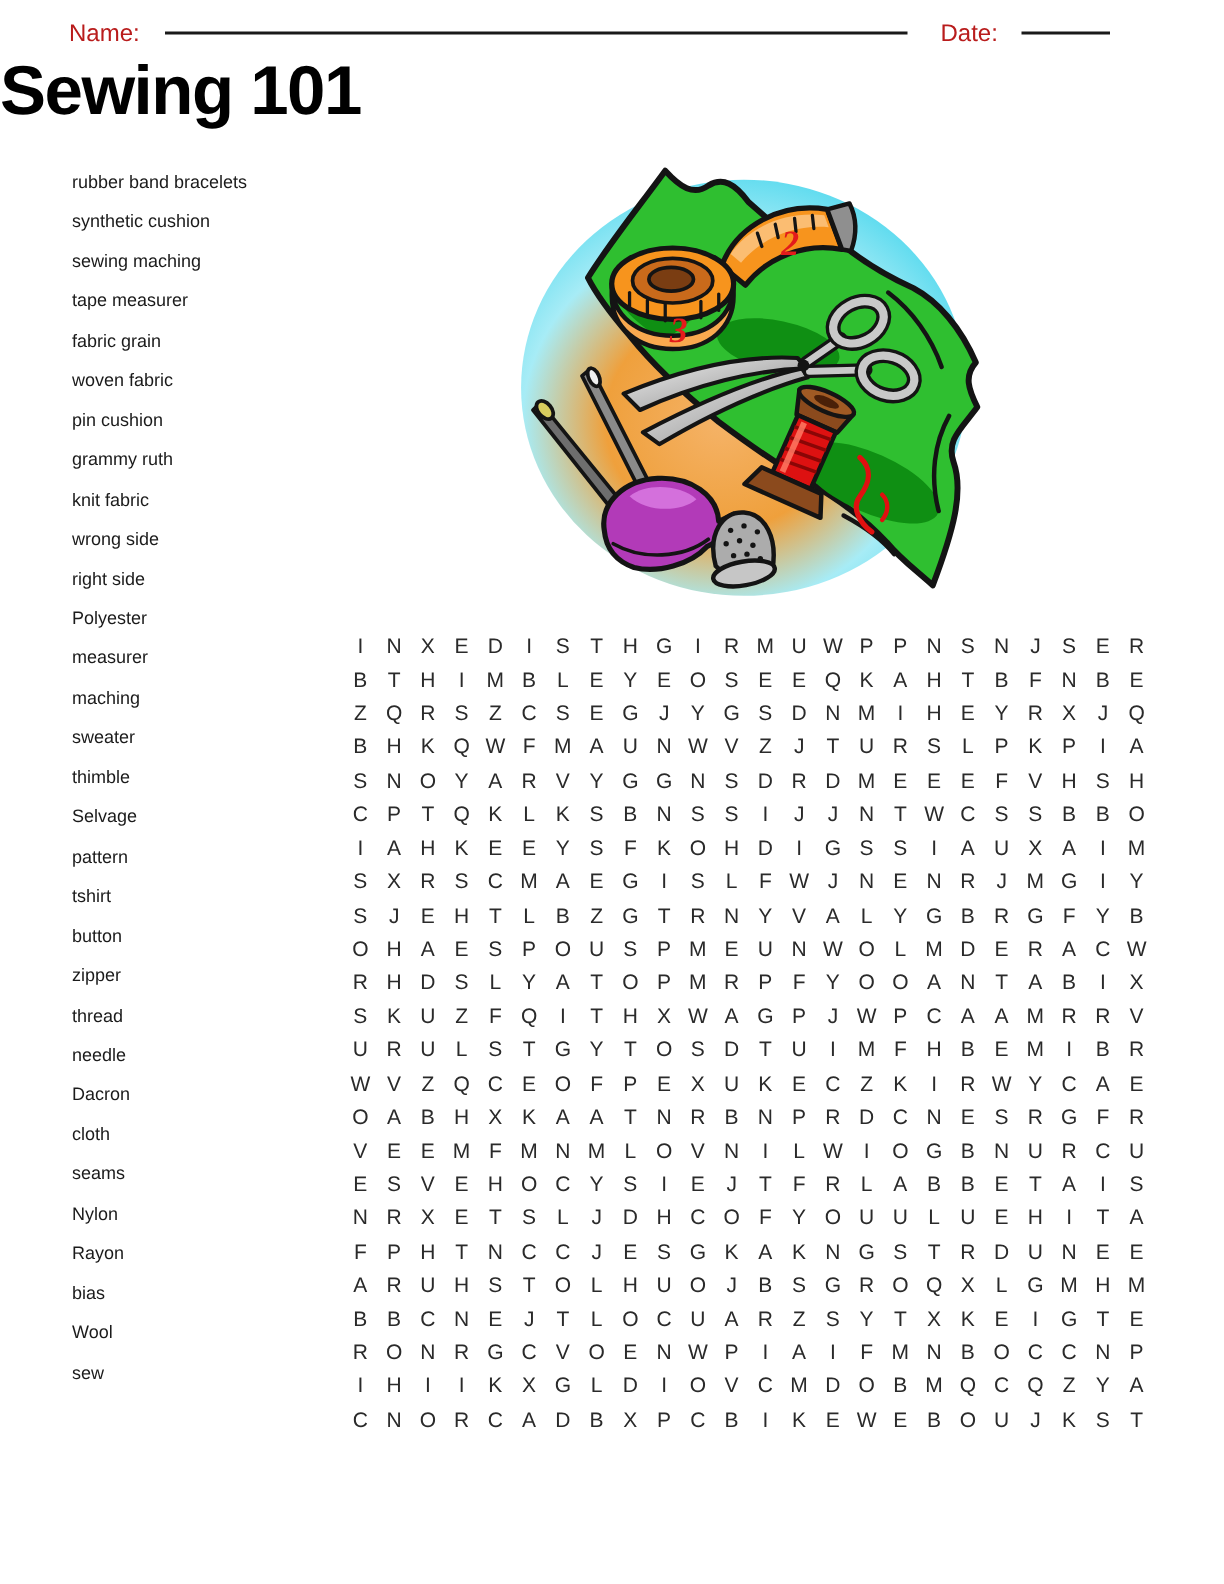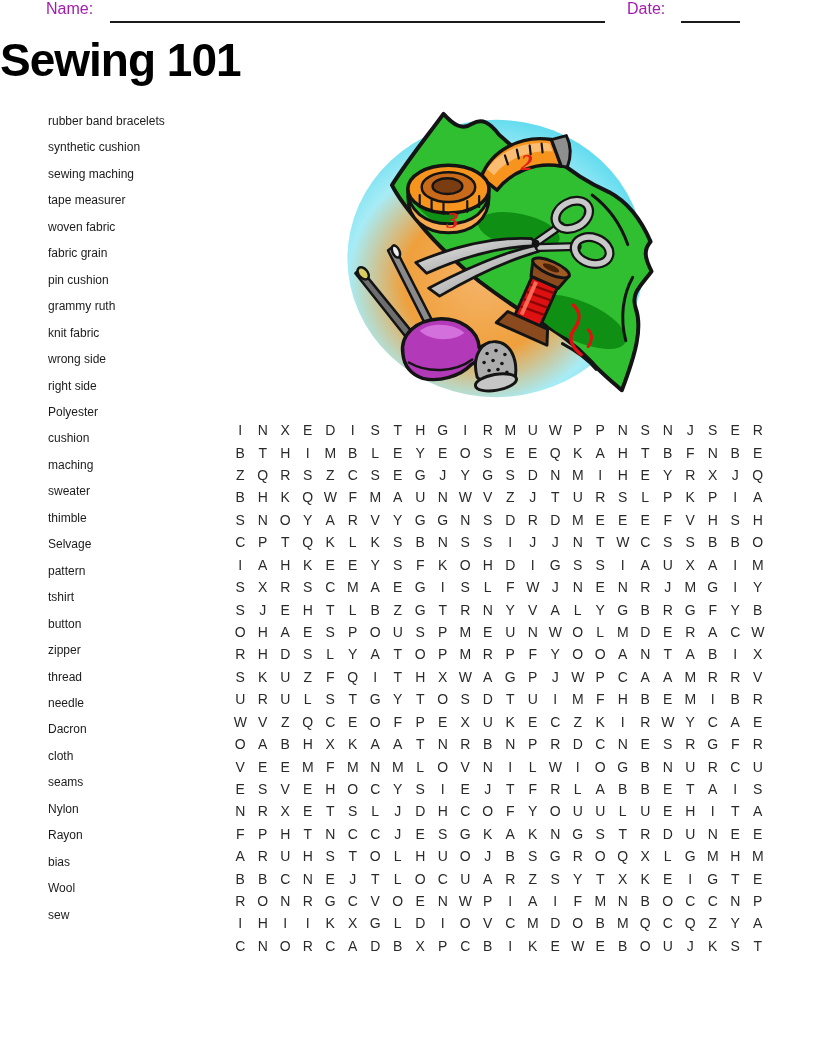--- a/index.html
+++ b/index.html
@@ -1,21 +1,21 @@
 <!DOCTYPE html>
 <html><head>
 <meta charset="utf-8">
 <style>
   html,body{margin:0;padding:0;}
   body{
     width:816px;height:1056px;position:relative;overflow:hidden;
     background:#ffffff;color:#1b1b1b;
     font-family:"Liberation Sans", sans-serif;
   }
-  .hdr-label{position:absolute;font-size:16px;color:#a21caf;top:0;}
+  .hdr-label{position:absolute;font-size:16px;color:#b91c1c;top:14px;}
   #name-label{left:46px;}
   #date-label{left:627px;}
   .blank-line{position:absolute;height:0;border-bottom:2px solid #1a1a1a;top:21px;}
   #name-line{left:110px;width:495px;}
   #date-line{left:681px;width:59px;}
   #page-title{
     position:absolute;left:0;right:0;top:33px;text-align:left;
     font-size:46px;font-weight:600;color:#000;letter-spacing:-1px;
   }
   #word-list{
@@ -38,29 +38,29 @@
 <div class="hdr-label" id="date-label">Date:</div>
 <div class="blank-line" id="date-line"></div>
 
 <div id="page-title">Sewing 101</div>
 
 <div id="word-list">
     <div class="word">rubber band bracelets</div>
     <div class="word">synthetic cushion</div>
     <div class="word">sewing maching</div>
     <div class="word">tape measurer</div>
+    <div class="word">fabric grain</div>
     <div class="word">woven fabric</div>
-    <div class="word">fabric grain</div>
     <div class="word">pin cushion</div>
     <div class="word">grammy ruth</div>
     <div class="word">knit fabric</div>
     <div class="word">wrong side</div>
     <div class="word">right side</div>
     <div class="word">Polyester</div>
-    <div class="word">cushion</div>
+    <div class="word">measurer</div>
     <div class="word">maching</div>
     <div class="word">sweater</div>
     <div class="word">thimble</div>
     <div class="word">Selvage</div>
     <div class="word">pattern</div>
     <div class="word">tshirt</div>
     <div class="word">button</div>
     <div class="word">zipper</div>
     <div class="word">thread</div>
     <div class="word">needle</div>

